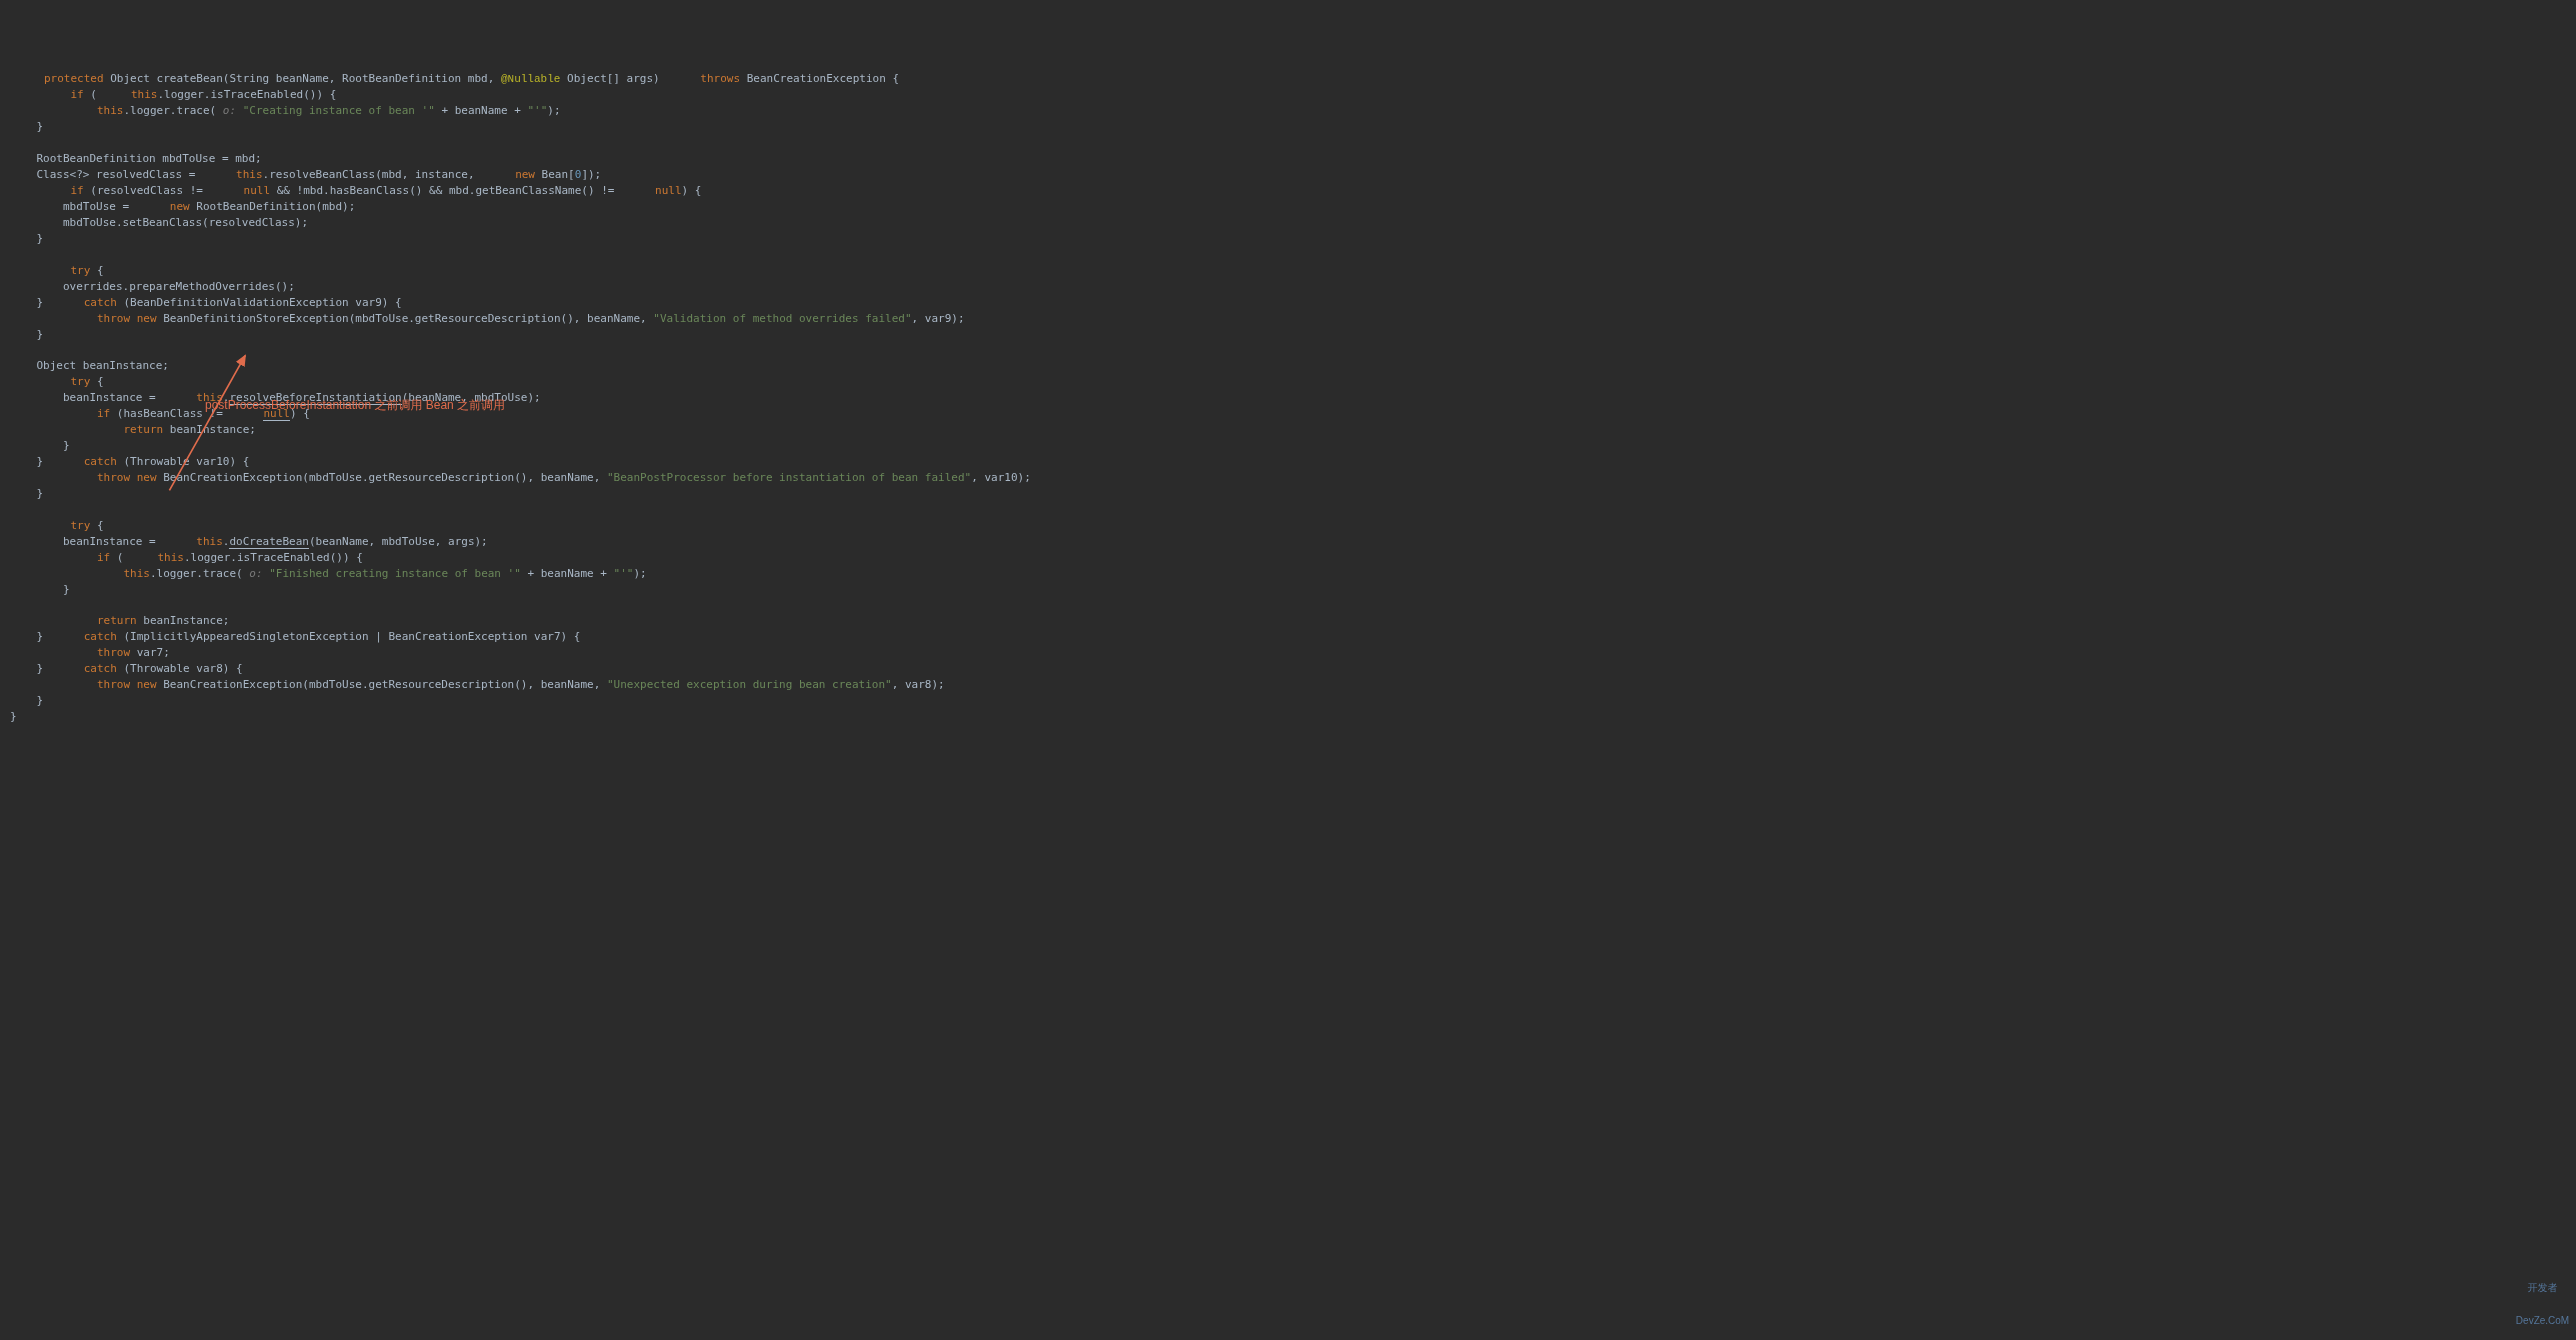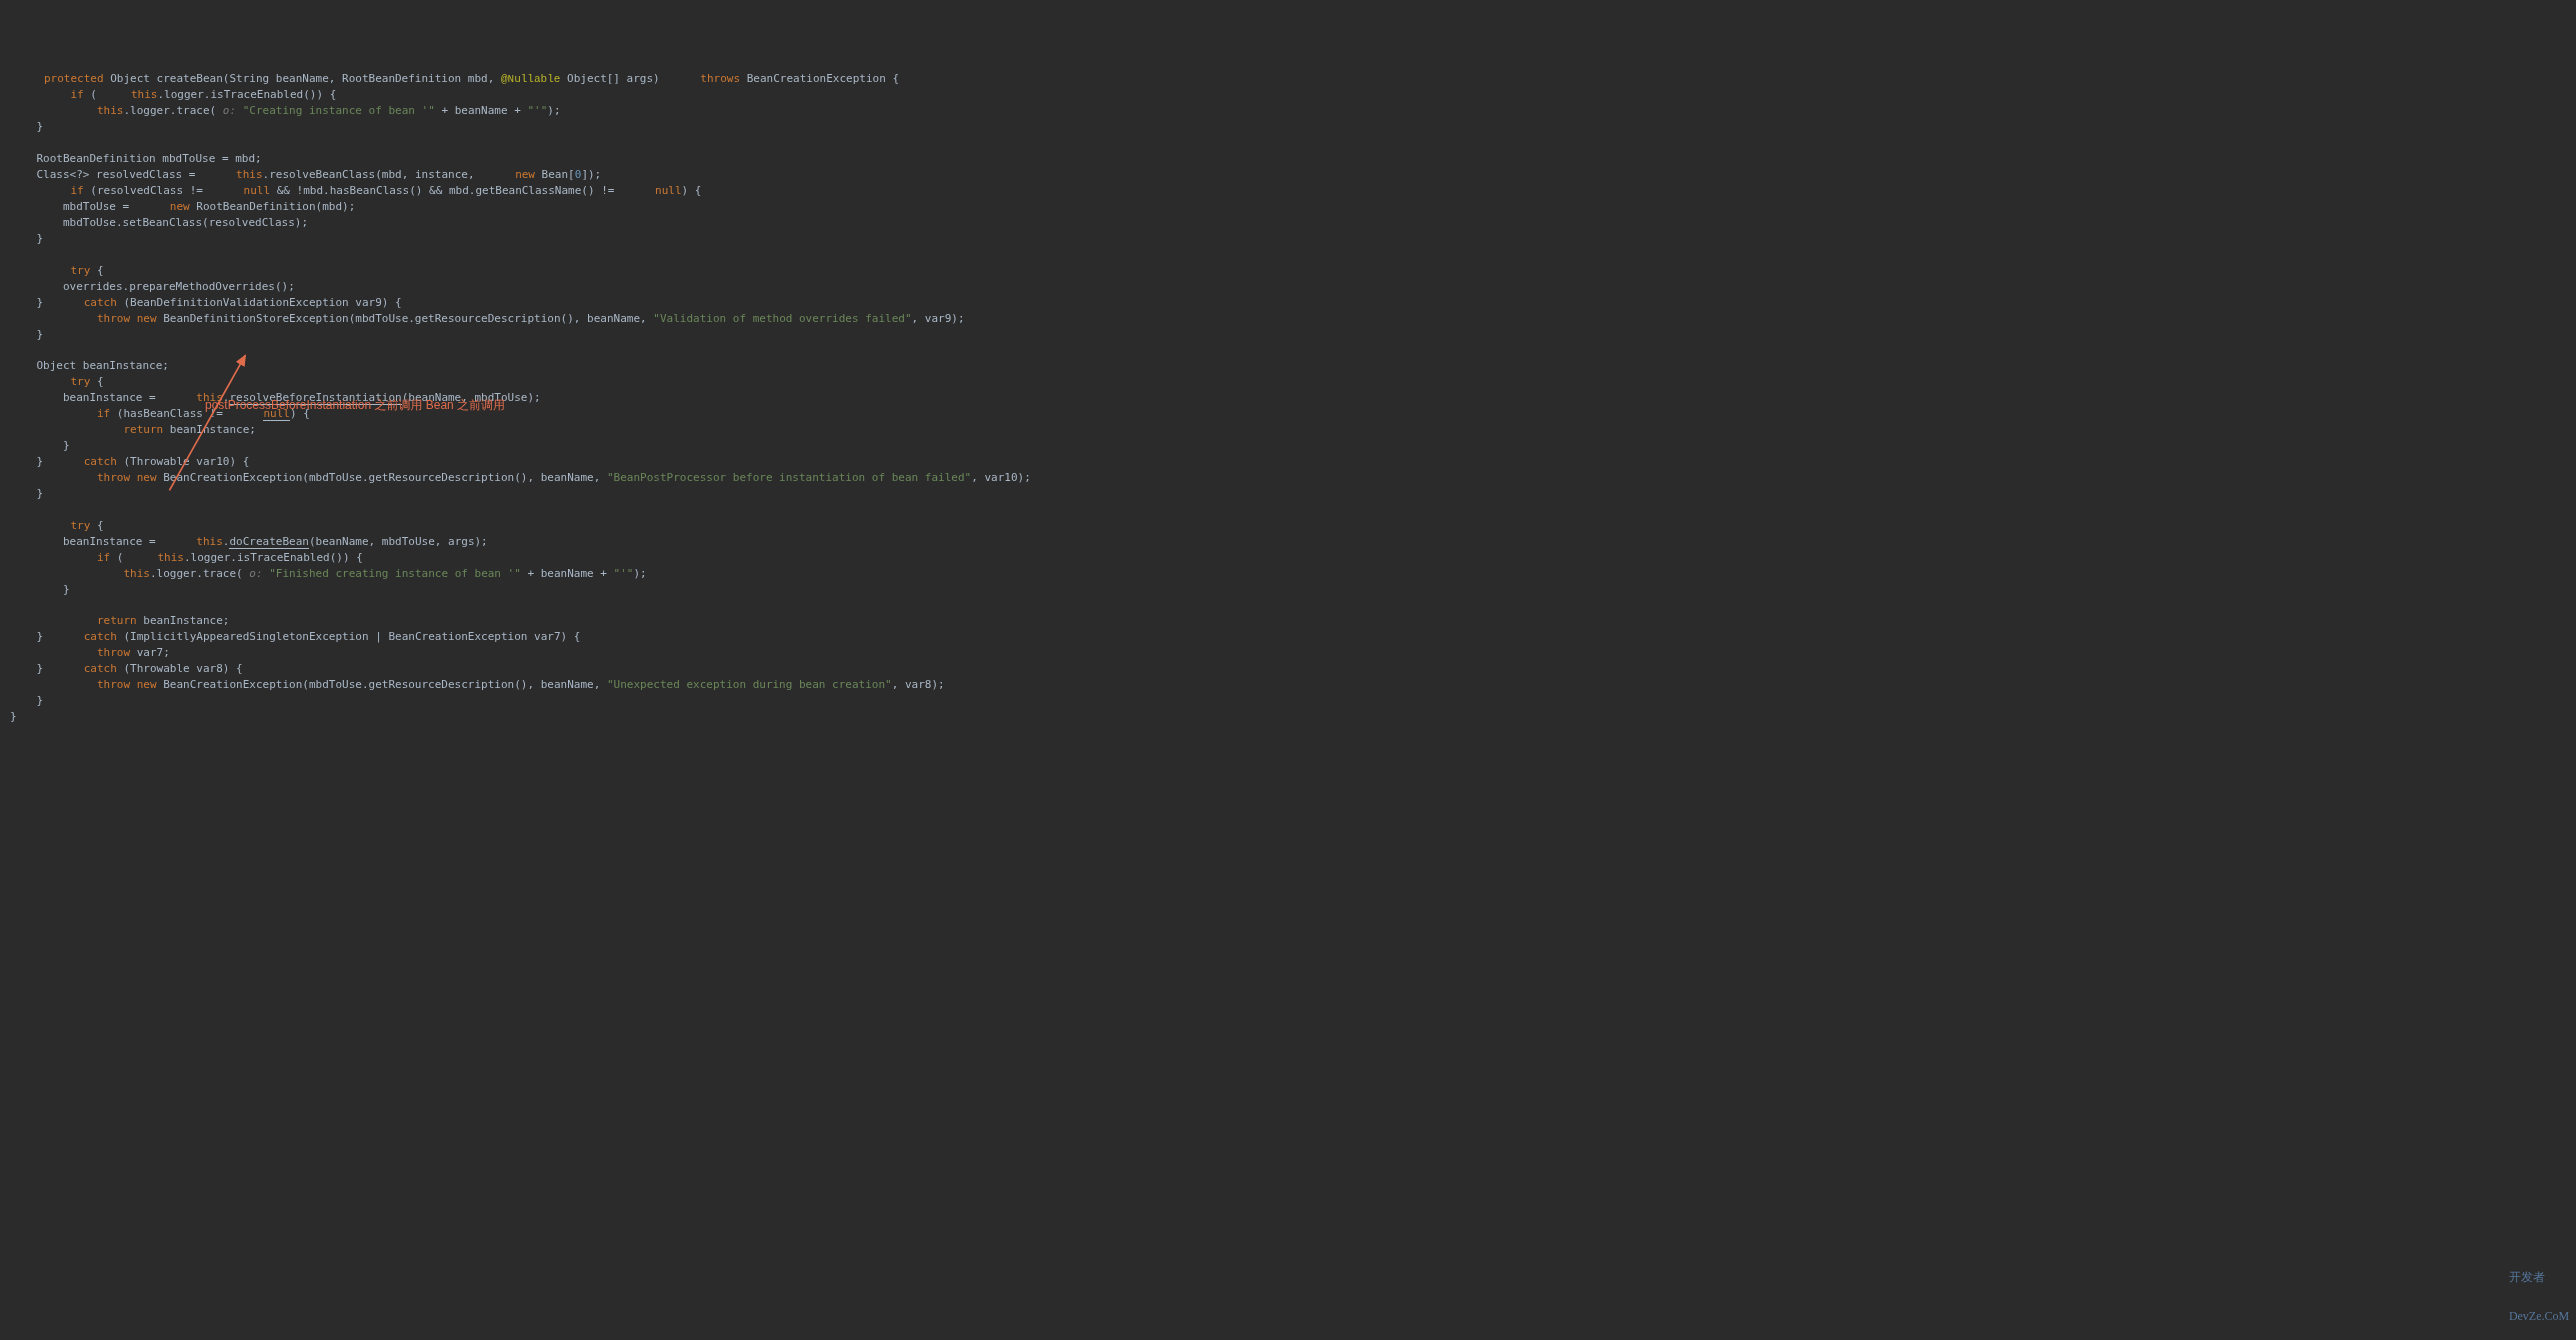--- a/index.html
+++ b/index.html
@@ -29,24 +29,24 @@
   }
   .arrow-svg {
     position: absolute;
     pointer-events: none;
   }
   .watermark {
     position: fixed;
     bottom: 3.4px;
     right: 6.8px;
     color: #5a7fa8;
-    font-family: Liberation Serif, serif;
-    font-size: 12px;
+    font-family: Liberation Sans, sans-serif;
+    font-size: 10px;
     line-height: 1.1;
-    text-align: left;
+    text-align: center;
     opacity: 0.9;
   }
 </style>
 </head>
 <body>
 
 
 
 <div><span class="kw">protected</span><span> Object createBean(String beanName, RootBeanDefinition mbd, </span><span class="ann">@Nullable</span><span> Object[] args) </span><span class="kw">throws</span><span> BeanCreationException {</span>
     <span class="kw">if</span> (<span class="kw">this</span><span>.logger.isTraceEnabled()) {</span>

